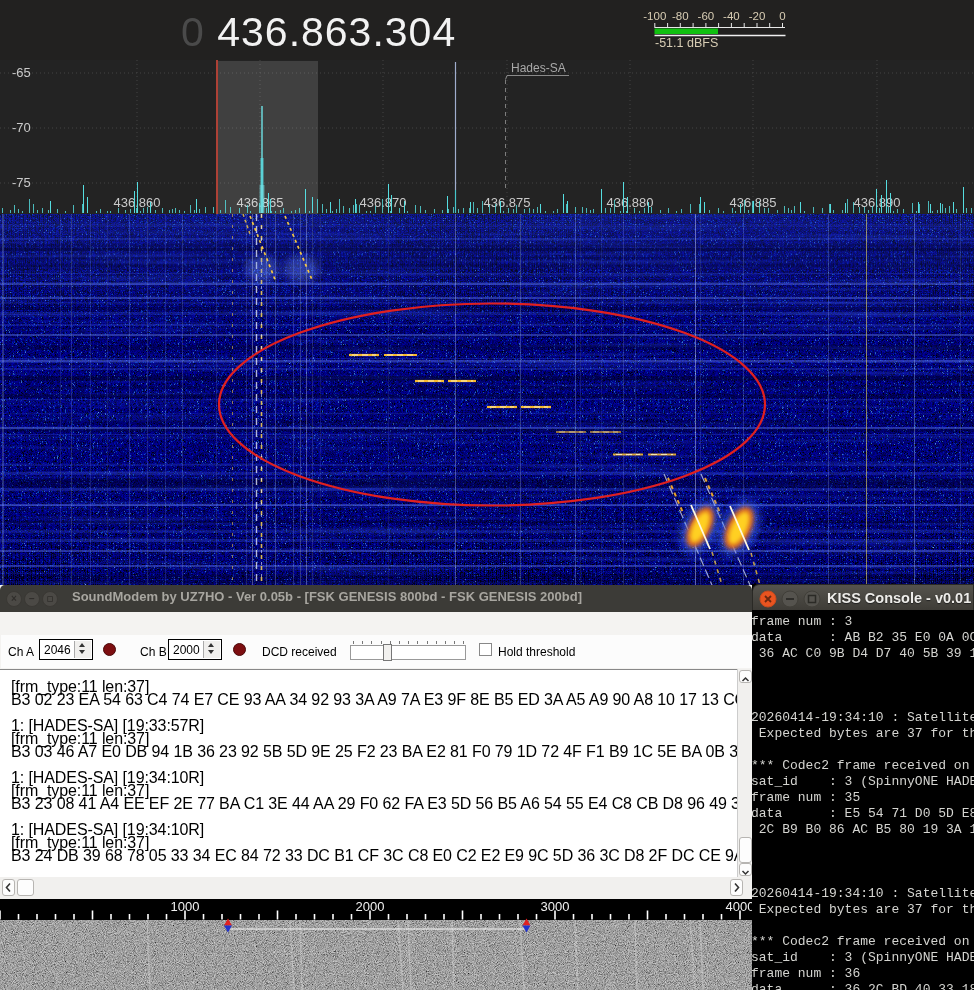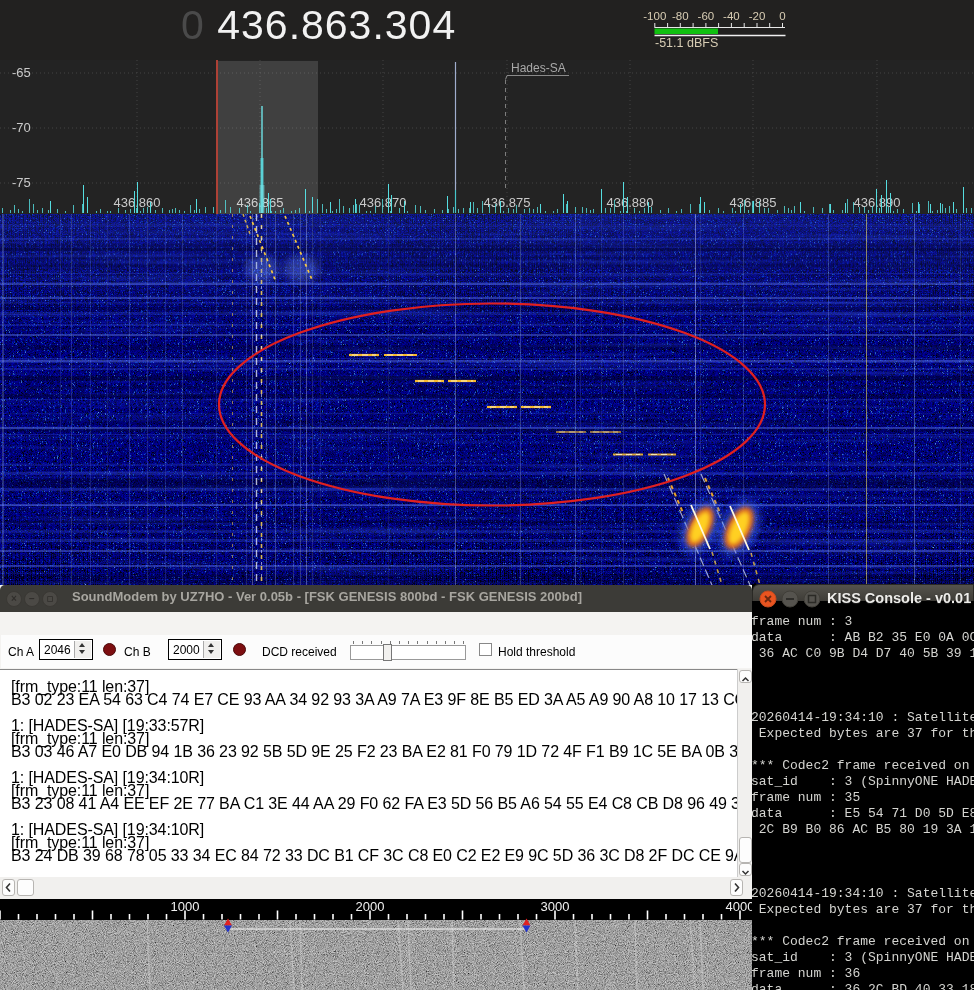--- a/index.html
+++ b/index.html
@@ -1,16 +1,16 @@
 <!DOCTYPE html>
 <html><head><meta charset="utf-8"><style>
 html,body{margin:0;padding:0;background:#222120;width:974px;height:990px;overflow:hidden;}
 body{font-family:"Liberation Sans",sans-serif;position:relative;}
 .abs{position:absolute;}
-#freq{left:181px;top:2px;font-size:41px;color:#f2f2f2;letter-spacing:1px;white-space:pre;}
+#freq{left:181px;top:9px;font-size:41px;color:#f2f2f2;letter-spacing:1px;white-space:pre;}
 #freq .dim{color:#4a4a4a;}
 
 #sm{left:0;top:585px;width:752px;height:405px;background:#f4f3f1;}
 #smtitle{left:0;top:0;width:752px;height:27px;background:#3c3b37;border-top-left-radius:5px;border-top-right-radius:5px;}
 #smtitle .t{position:absolute;left:72px;top:4px;font-size:13px;font-weight:bold;color:#a8a6a0;white-space:nowrap;text-align:center;}
 .wbtn{position:absolute;top:6px;width:16px;height:16px;border-radius:50%;background:#4b4945;border:1px solid #3a3834;box-sizing:border-box;}
 .wbtn span{position:absolute;left:0;top:0;width:14px;height:14px;line-height:13px;text-align:center;font-size:10px;color:#302e2b;font-weight:bold;}
 #smmenu{left:1px;top:27px;width:750px;height:23px;background:#fcfcfc;font-size:12px;color:#000;}
 #smmenu span{position:absolute;top:4px;}
 #smtools{left:1px;top:50px;width:866px;height:33px;background:#fcfcfc;font-size:12px;color:#000;}
@@ -18,21 +18,21 @@
 #smmon pre{margin:8px;padding:2px 0 0 3px;font-family:"Liberation Sans",sans-serif;font-size:16px;line-height:13px;color:#000;letter-spacing:-0.1px;}
 .spin{position:absolute;height:21px;background:#fff;border:1px solid #000000;box-sizing:border-box;font-size:12px;}
 .spin .v{position:absolute;left:4px;top:3px;}
 .spin .btns{position:absolute;right:1px;top:1px;width:16px;height:17px;background:#f0efed;border-left:1px solid #aaa;}
 .led{position:absolute;width:13px;height:13px;border-radius:50%;background:#7d0e10;border:1px solid #4a090a;box-sizing:border-box;}
 
 .sb{position:absolute;background:#f1f0ee;}
 .sbtn{position:absolute;background:#fdfdfd;border:1px solid #b7b5b2;border-radius:3px;box-sizing:border-box;color:#444;text-align:center;}
 
 #kiss{left:752px;top:584px;width:222px;height:406px;background:#000;}
-#kisstitle{position:absolute;left:0;top:0;width:222px;height:17px;background:linear-gradient(#55534d,#3e3c37);border-top-left-radius:7px;border:1px solid #2a2925;border-bottom:none;box-sizing:border-box;}
+#kisstitle{position:absolute;left:0;top:0;width:222px;height:26px;background:linear-gradient(#55534d,#3e3c37);border-top-left-radius:7px;border:1px solid #2a2925;border-bottom:none;box-sizing:border-box;}
 #kisstitle .t{position:absolute;left:74px;top:5px;font-size:14.5px;font-weight:bold;color:#eeedea;text-shadow:0 1px 1px #222;white-space:nowrap;}
 #kissbody pre{position:absolute;left:-1px;top:29.5px;margin:0;font-family:"Liberation Mono",monospace;font-size:13px;line-height:16px;color:#d4d4d0;white-space:pre;}
 </style></head><body>
 <div id="freq" class="abs"><span class="dim">0</span> <span>436.863.304</span></div>
 <svg class="abs" style="left:640px;top:0px" width="160" height="52">
 <text x="14.8" y="19.5" font-size="11.5" fill="#d8cdb4" text-anchor="middle" font-family="Liberation Sans,sans-serif">-100</text>
 <text x="40.3" y="19.5" font-size="11.5" fill="#d8cdb4" text-anchor="middle" font-family="Liberation Sans,sans-serif">-80</text>
 <text x="65.9" y="19.5" font-size="11.5" fill="#d8cdb4" text-anchor="middle" font-family="Liberation Sans,sans-serif">-60</text>
 <text x="91.4" y="19.5" font-size="11.5" fill="#d8cdb4" text-anchor="middle" font-family="Liberation Sans,sans-serif">-40</text>
 <text x="117.0" y="19.5" font-size="11.5" fill="#d8cdb4" text-anchor="middle" font-family="Liberation Sans,sans-serif">-20</text>
@@ -271,21 +271,21 @@
  <div id="smtools" class="abs">
   <span class="abs" style="left:7px;top:10px">Ch A</span>
   <div class="spin" style="left:38px;top:4px;width:54px">
         <span class="v">2046</span>
         <div class="btns"><svg width="14" height="15">
             <path d="M7 2l3 4H4z" fill="#333"></path>
             <path d="M7 13l-3-4h6z" fill="#333"></path>
           </svg></div>
       </div>
   <div class="led" style="left:102px;top:8px"></div>
-  <span class="abs" style="left:123px;top:10px">Ch B</span>
+  <span class="abs" style="left:139px;top:10px">Ch B</span>
   <div class="spin" style="left:167px;top:4px;width:54px">
         <span class="v">2000</span>
         <div class="btns"><svg width="14" height="15">
             <path d="M7 2l3 4H4z" fill="#333"></path>
             <path d="M7 13l-3-4h6z" fill="#333"></path>
           </svg></div>
       </div>
   <div class="led" style="left:232px;top:8px"></div>
   <span class="abs" style="left:261px;top:10px">DCD received</span>
   <div class="abs" style="left:349px;top:0px;width:116px;height:33px">

